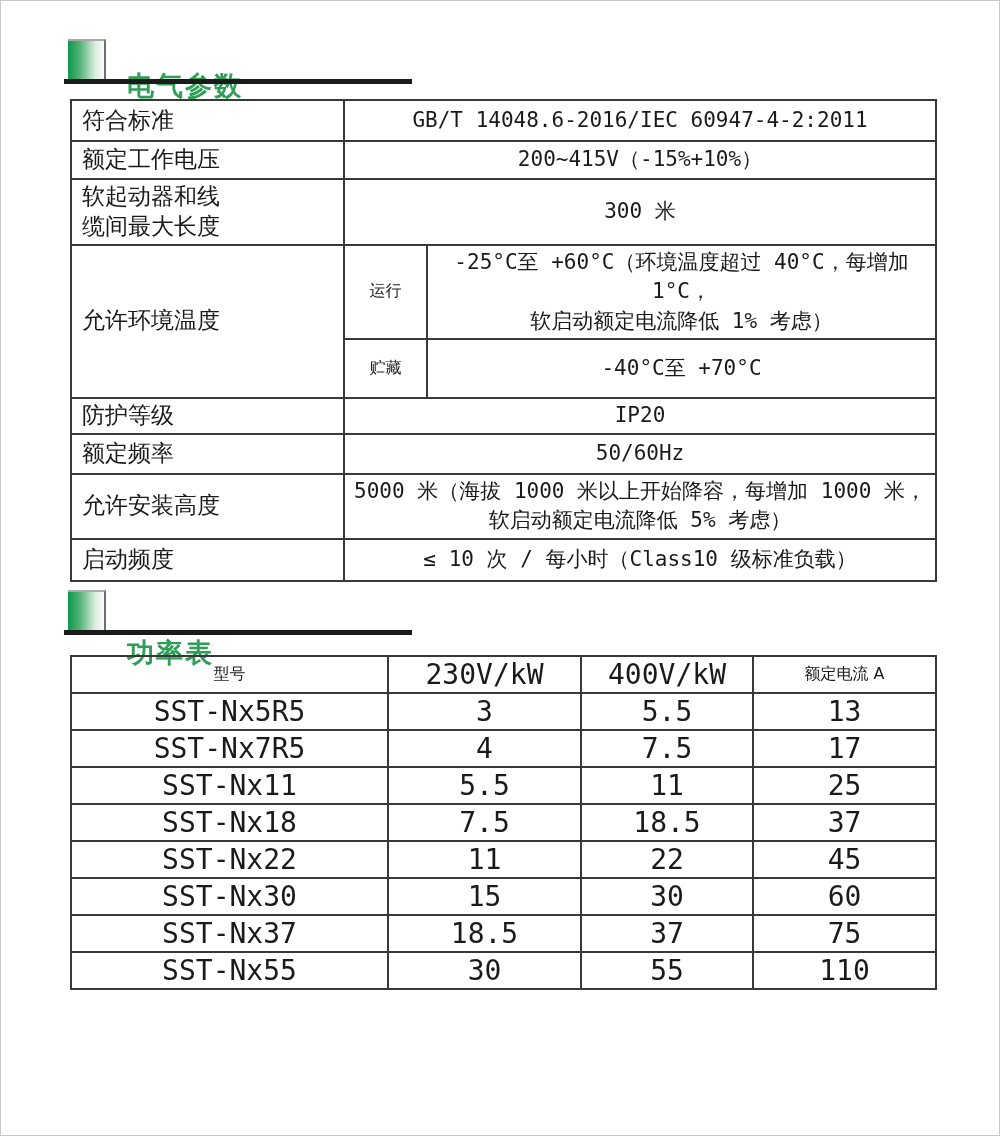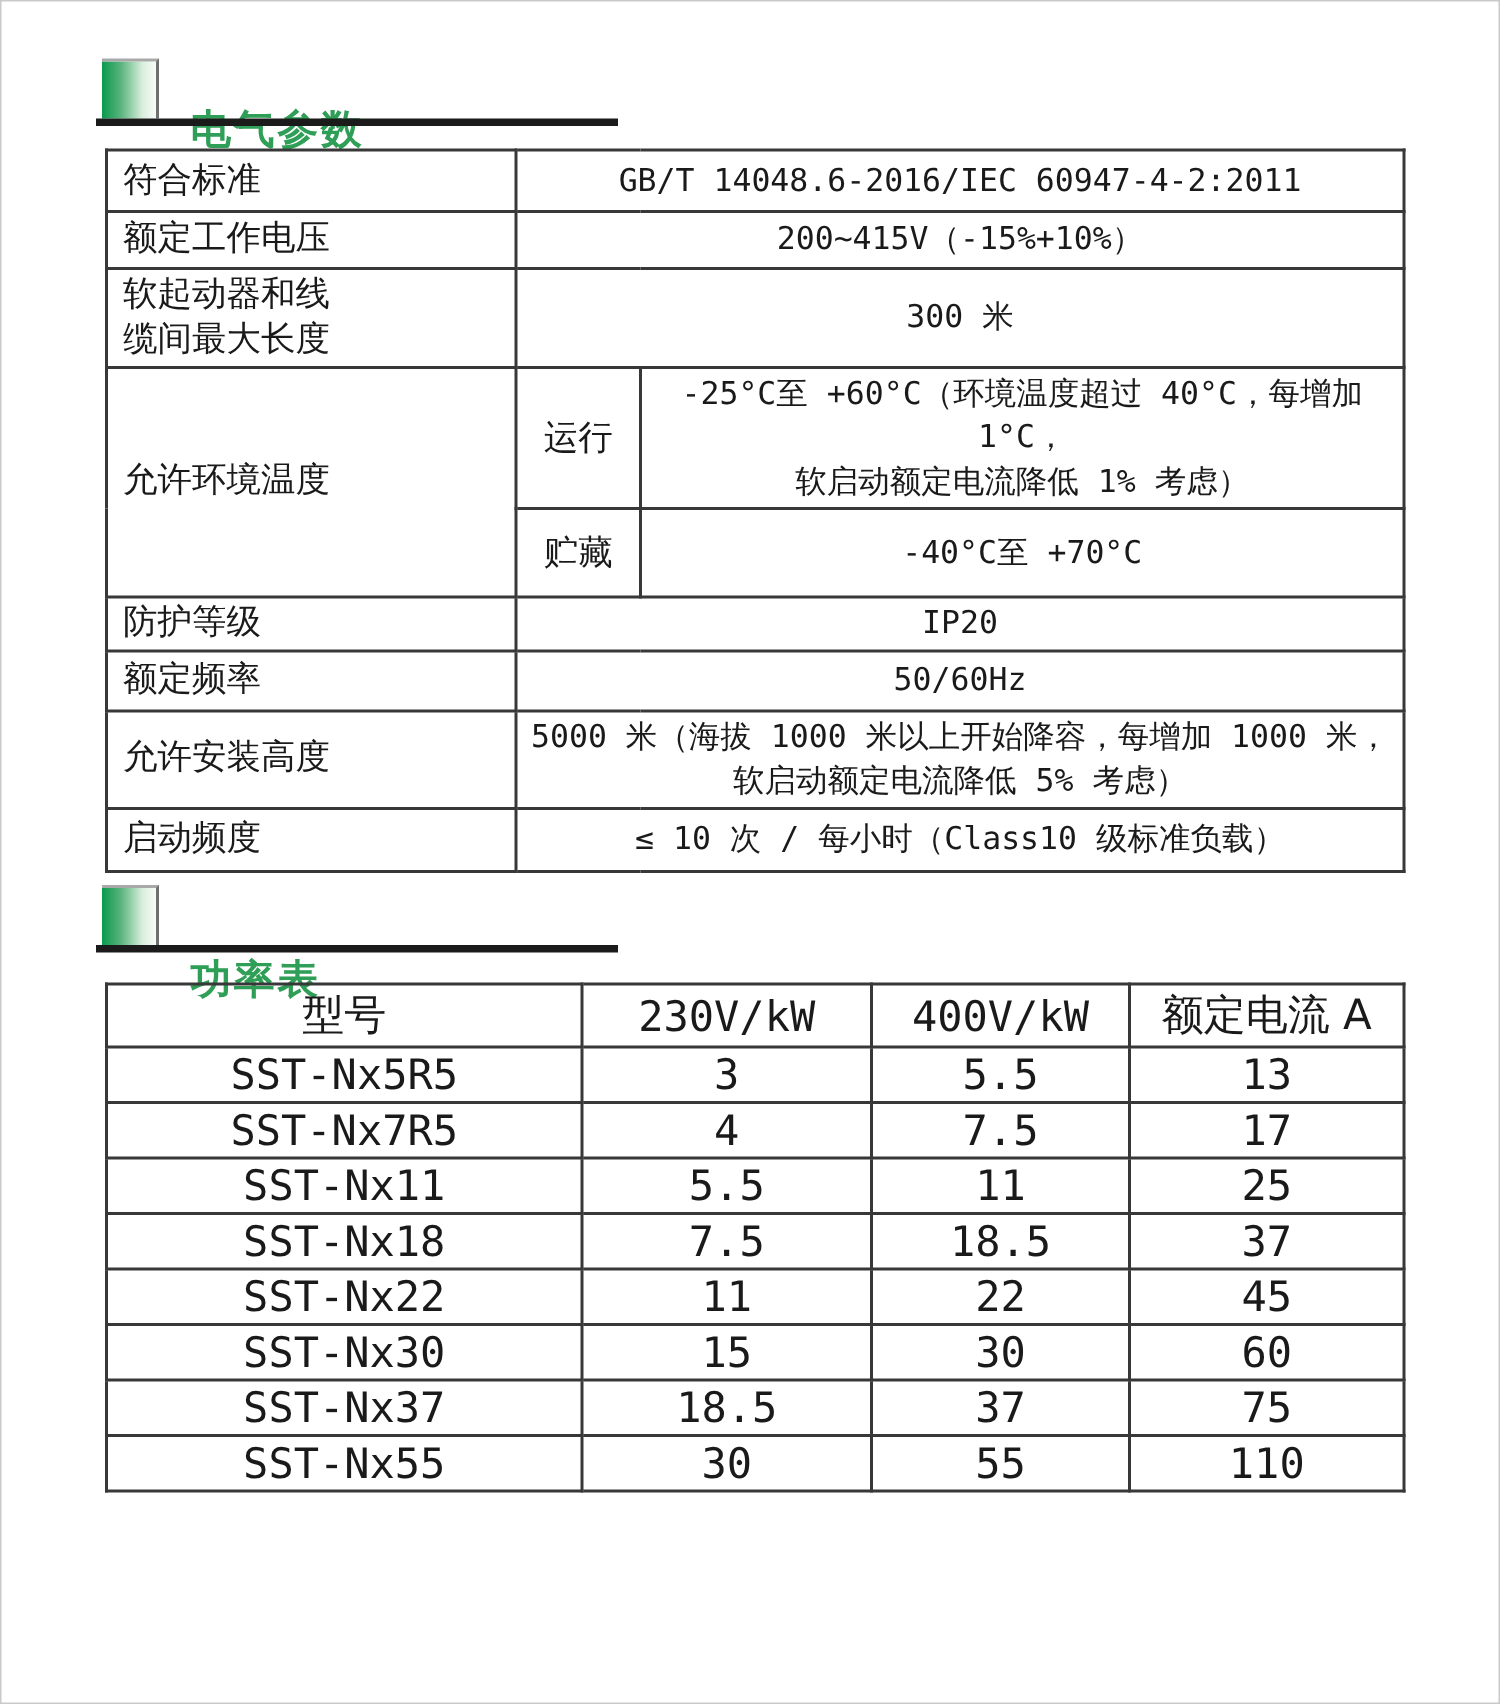--- a/index.html
+++ b/index.html
@@ -43,29 +43,29 @@
     overflow:hidden;
   }
   #electrical-table { top:99px; }
   #power-table { top:655px; }
 
   .lbl {
     text-align:left; padding:2px 6px 2px 10px;
     font-size:23px; white-space:pre-line; line-height:1.3;
   }
   .sub {
-    text-align:center; font-size:23px;
+    text-align:center; font-size:16px;
   }
   .val {
     text-align:center; padding:2px 6px;
     font-size:21px; white-space:pre-line; line-height:1.4;
     font-family:"DejaVu Sans Mono","DejaVu Sans",monospace;
   }
   #power-table td, #power-table th { height:37px; text-align:center; }
-  #power-table .hdr-cjk { font-size:28px; }
+  #power-table .hdr-cjk { font-size:16px; }
   #power-table .num {
     font-size:28px;
     font-family:"DejaVu Sans Mono","DejaVu Sans",monospace;
   }
 </style>
 </head>
 <body>
 
 <div class="page">
 

